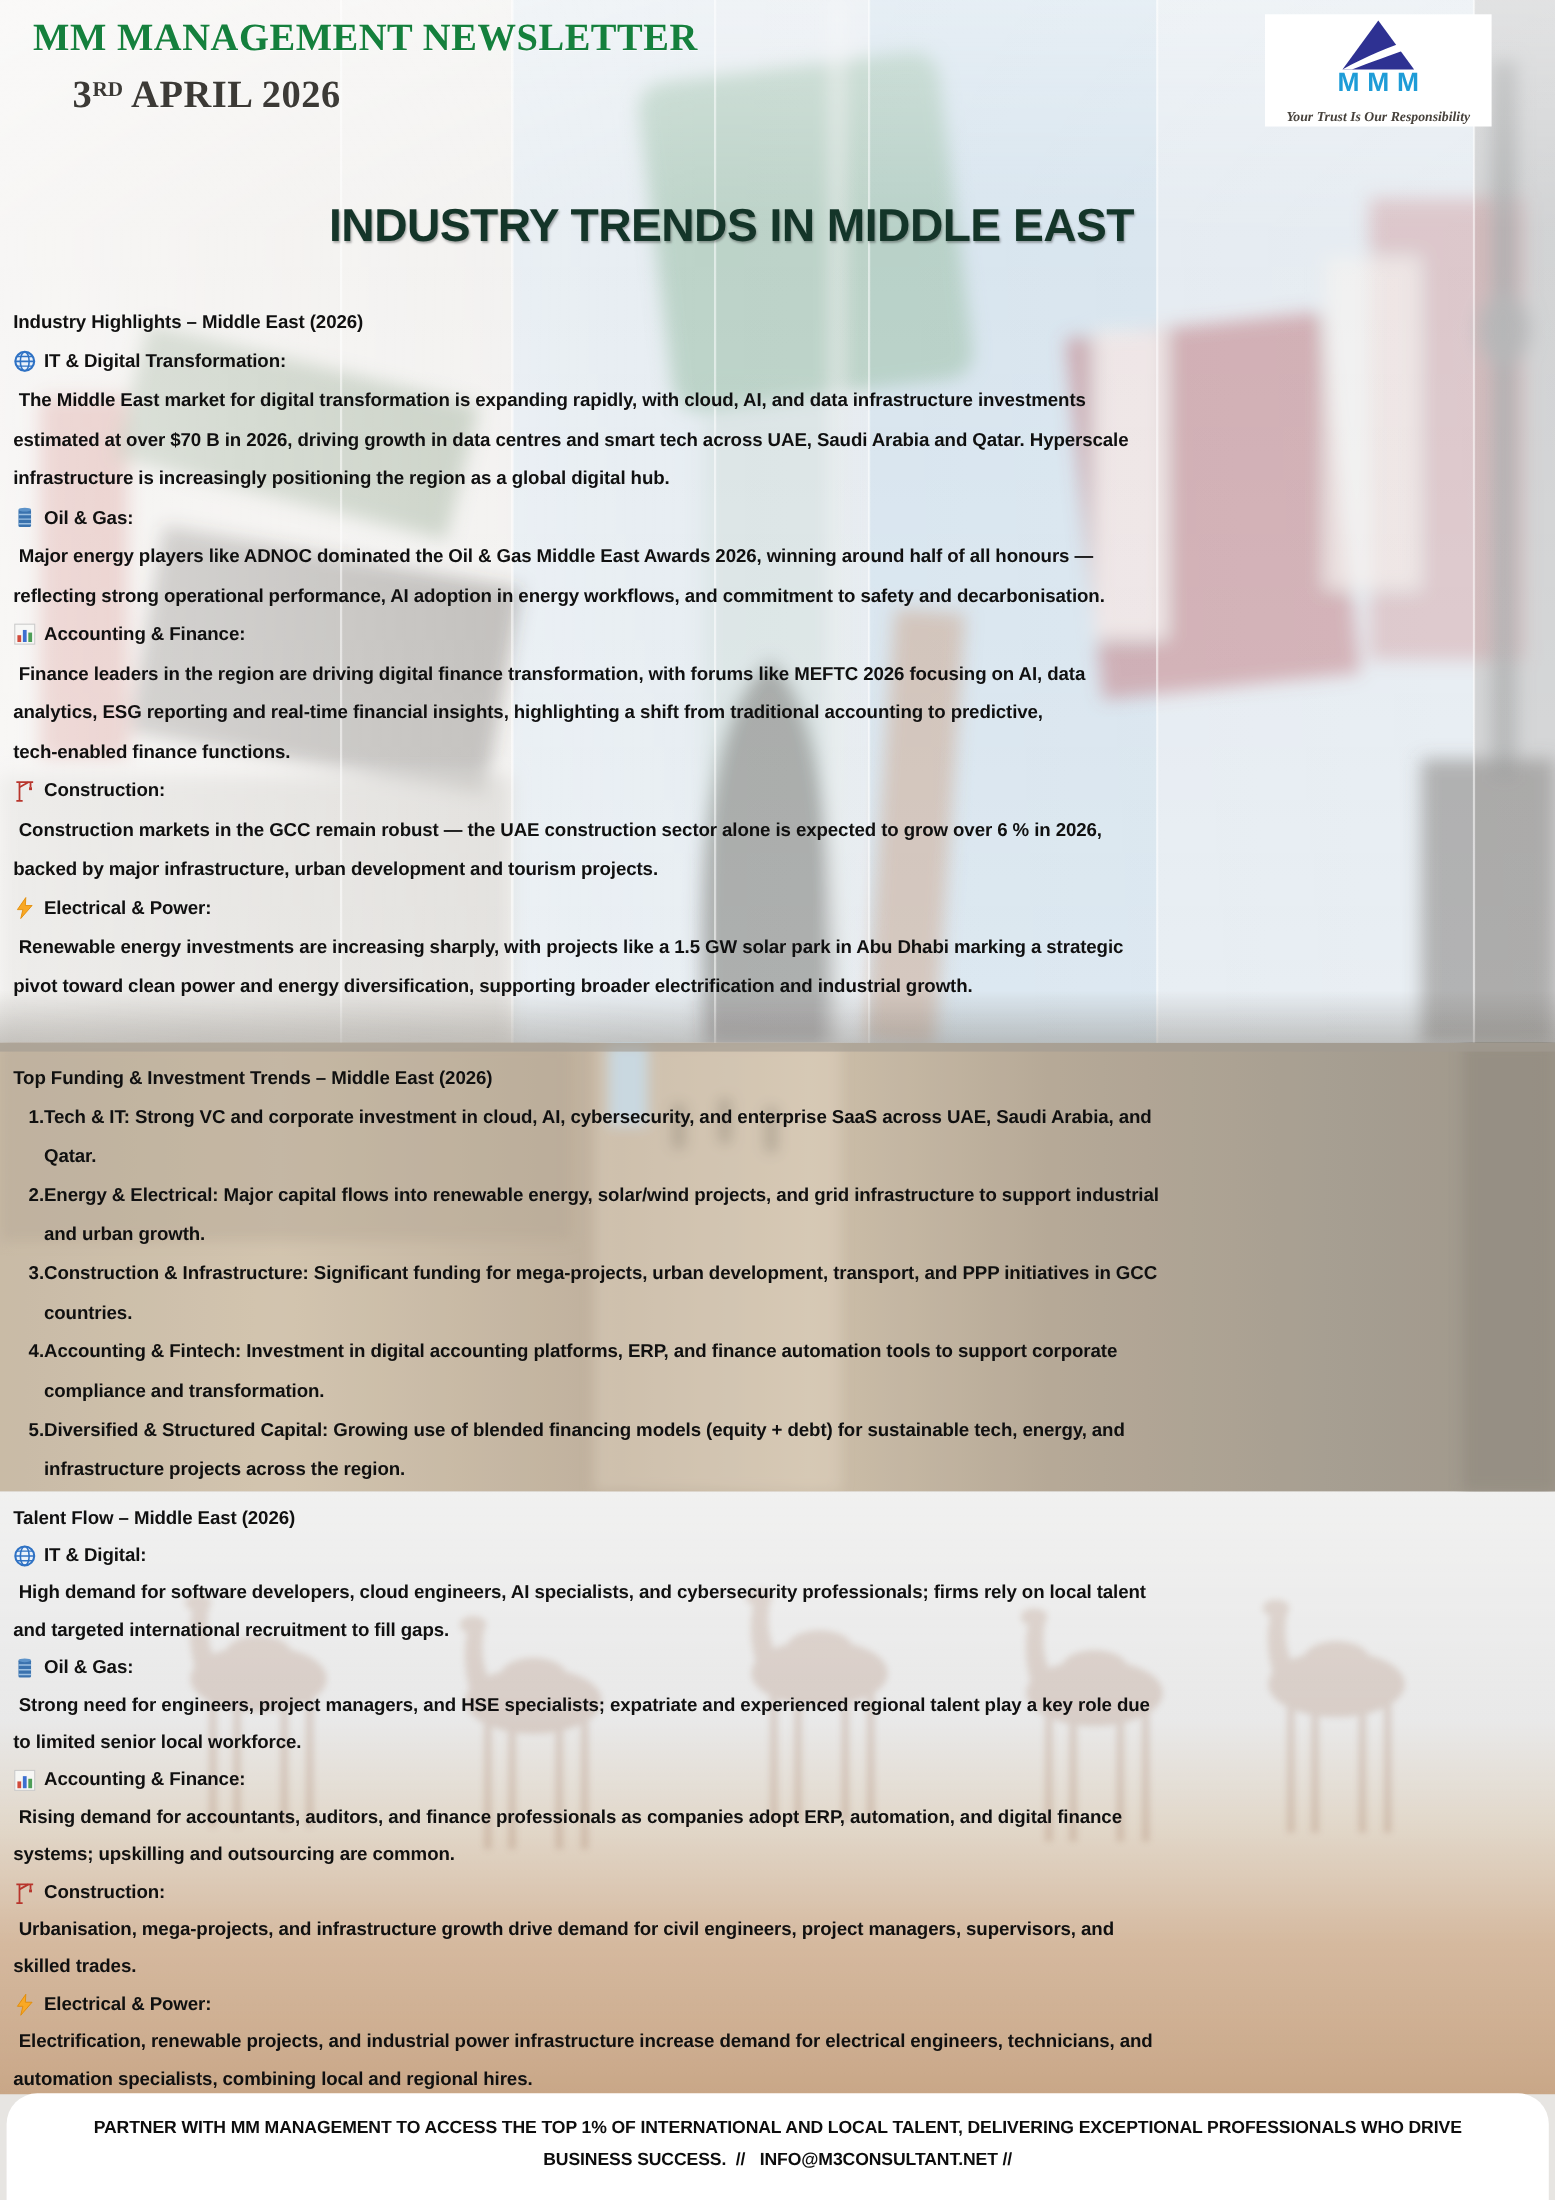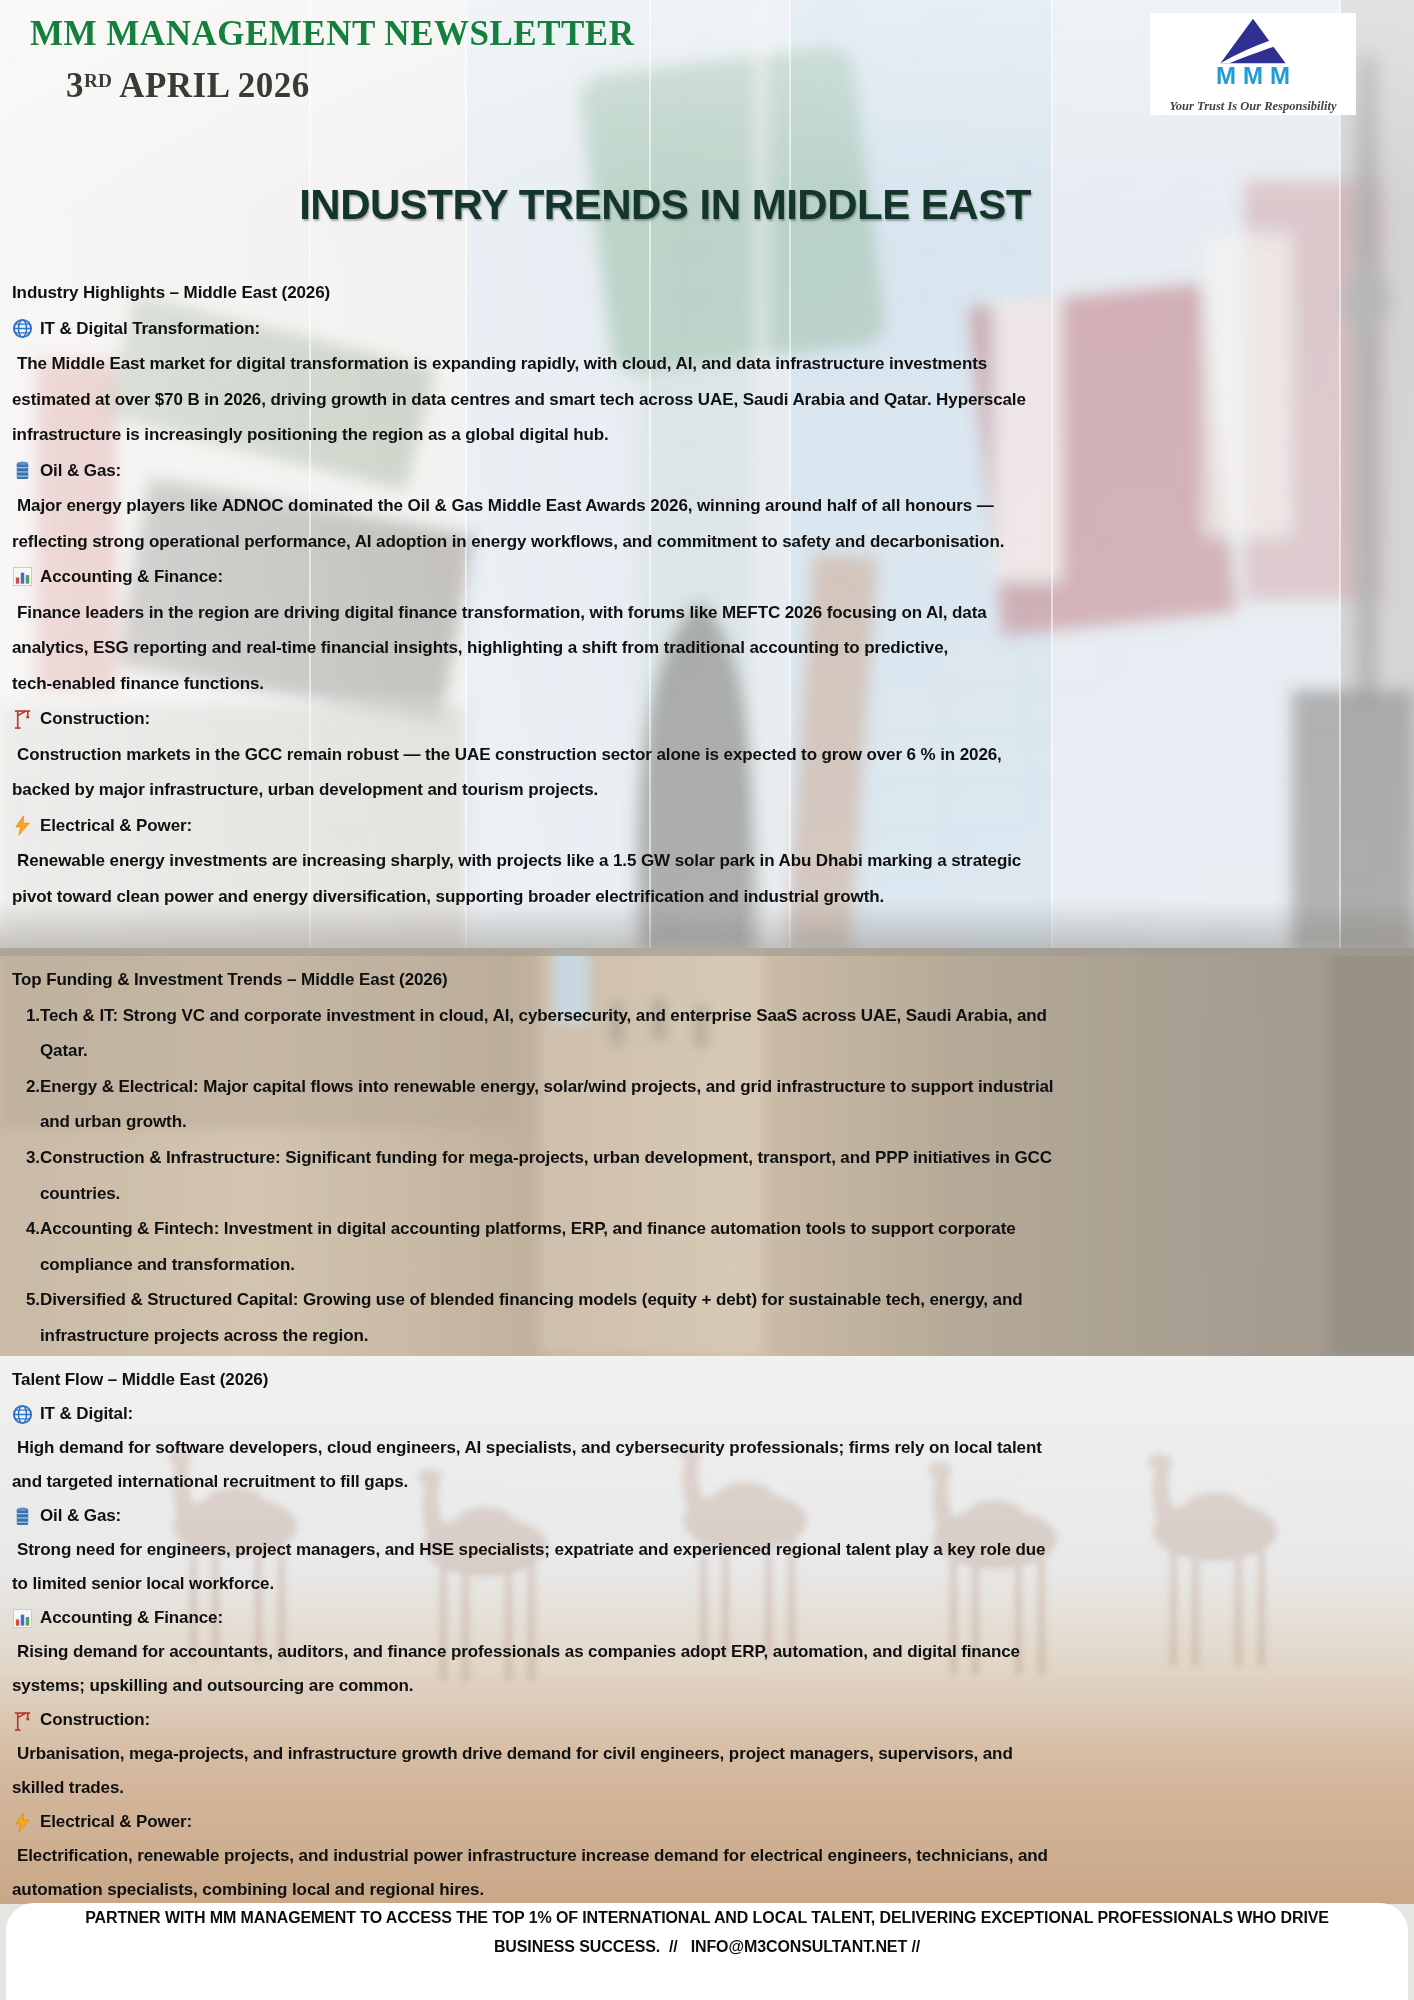--- a/index.html
+++ b/index.html
@@ -61,21 +61,21 @@
   .body .ln { white-space:pre; }
   .body .ln:first-child { padding-left:5px; }
 
   .li { display:flex; }
   .li .num { margin-left:14px; }
   .li-lines .ln { white-space:pre; }
 
   .footer {
     position:absolute; left:6px; top:1903px; width:1402px; height:97px; z-index:6;
     background:#ffffff; border-radius:28px 28px 0 0; box-sizing:border-box;
-    text-align:center;
+    padding-top:17px; text-align:center;
   }
   .footer-lines { font-size:16px; line-height:29px; letter-spacing:-0.1px; color:#0d0d0d; }
   .footer-lines .ln { white-space:pre; }
 </style>
 </head>
 <body>
 
 <div class="page">
 
   <div class="bg" id="bgA">

